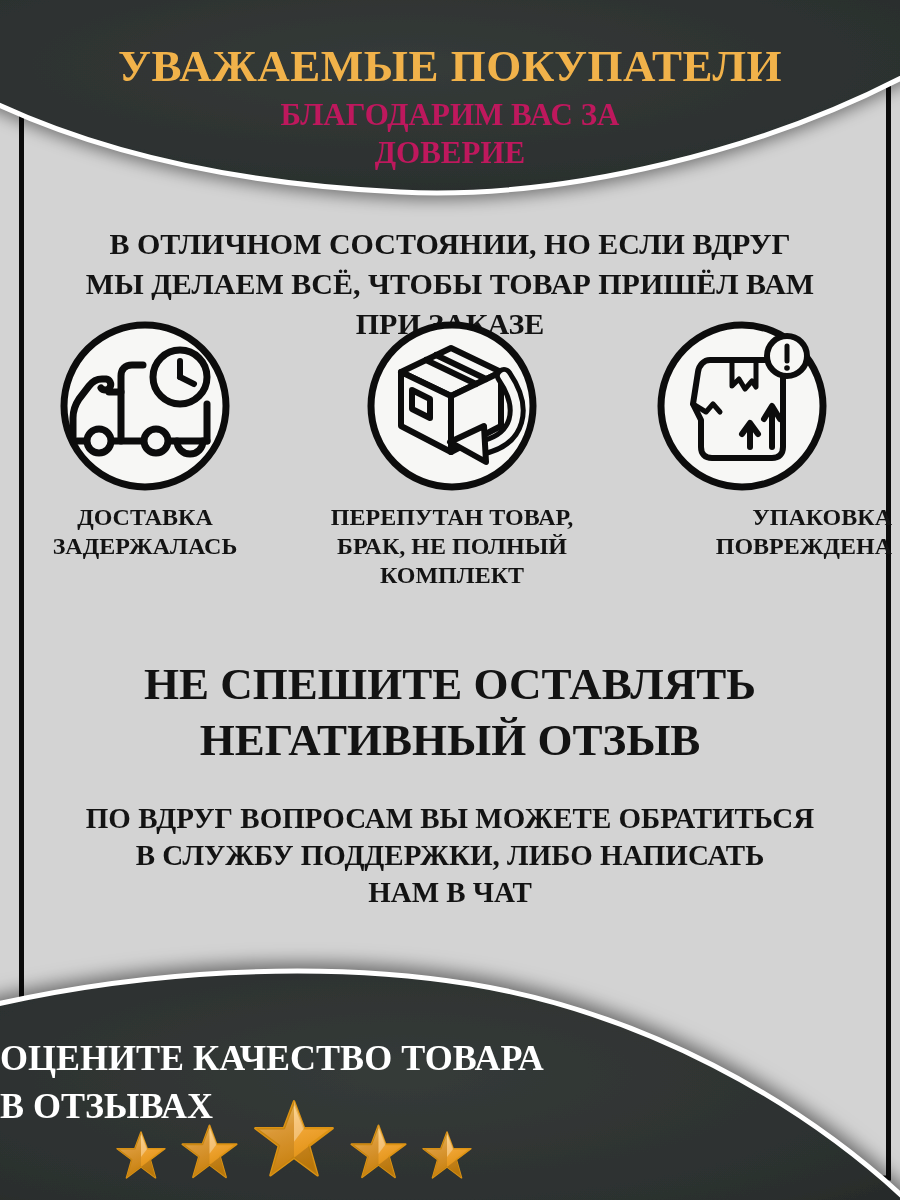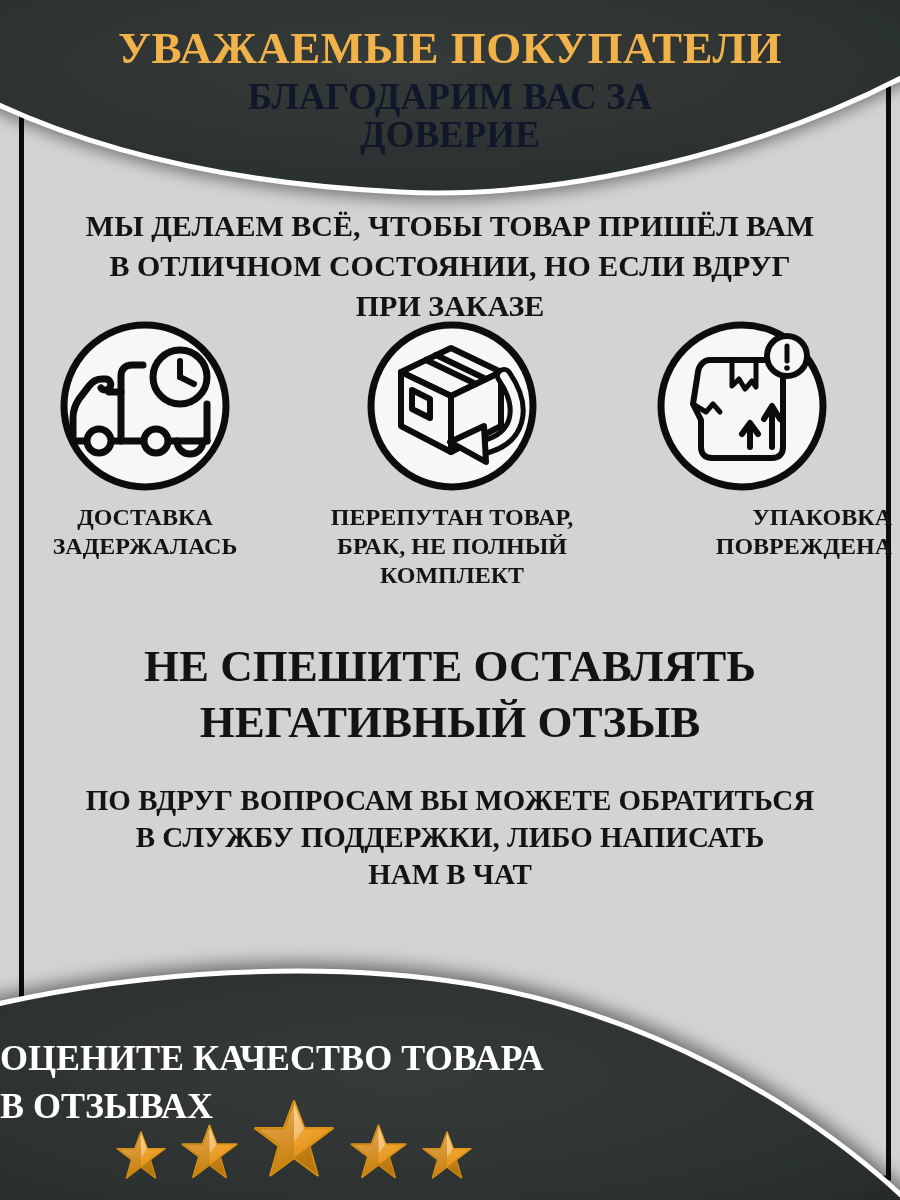--- a/index.html
+++ b/index.html
@@ -6,27 +6,27 @@
   .canvas {
     position:relative; width:900px; height:1200px; overflow:hidden;
     background: var(--background-gray, #d3d3d3);
     font-family:"Liberation Serif", serif; font-weight:700;
   }
   .bg-svg { position:absolute; inset:0; width:900px; height:1200px; display:block; }
   .panel-dark-fill { fill:url(#darkTex); }
   .curve-stroke { fill:none; stroke:#ffffff; stroke-width:5; }
   .frame-rect { fill:none; stroke:#0b0b0b; stroke-width:5; }
 
-  .abs { position:absolute; left:0; width:100%; text-align:center; }
+  .abs { position:absolute; left:0; width:100%; text-align:center;margin-top:18px; }
 
   .header-title {
     top:22px; font-size:45px; letter-spacing:0.5px;
     color:var(--accent-gold, #f1b24a);
   }
-  .header-sub { top:78px; font-size:37px; line-height:38px; color:#0f172a; }
+  .header-sub { top:78px; font-size:31px; line-height:38px; color:#be185d; }
 
   .intro { top:206px; font-size:30px; line-height:40px; color:var(--text-black, #131313); }
 
   .issues { position:absolute; top:320px; left:0; width:900px; height:280px; }
   .issue { position:absolute; width:300px; text-align:center; }
   .issue-delivery { left:-5px; }
   .issue-wrong    { left:302px; }
   .issue-damaged  { left:592px;text-align:right; }
   .issue svg.icon { width:172px; height:172px; display:block; margin:0 auto; }
   .issue-label { margin-top:11px; font-size:24px; line-height:29px; color:var(--text-black, #131313); }
@@ -86,22 +86,22 @@
     </g>
   </svg>
 
   <div class="abs header-title">УВАЖАЕМЫЕ ПОКУПАТЕЛИ</div>
   <div class="abs header-sub">
     <div>БЛАГОДАРИМ ВАС ЗА</div>
     <div>ДОВЕРИЕ</div>
   </div>
 
   <div class="abs intro">
+    <div>В ОТЛИЧНОМ СОСТОЯНИИ, НО ЕСЛИ ВДРУГ</div>
     <div>МЫ ДЕЛАЕМ ВСЁ, ЧТОБЫ ТОВАР ПРИШЁЛ ВАМ</div>
-    <div>В ОТЛИЧНОМ СОСТОЯНИИ, НО ЕСЛИ ВДРУГ</div>
     <div>ПРИ ЗАКАЗЕ</div>
   </div>
 
   <div class="issues">
 
     <div class="issue issue-delivery">
       <svg class="icon" viewBox="0 0 172 172">
         <circle cx="86" cy="86" r="81" fill="#f7f7f5" stroke="#0c0c0c" stroke-width="7"></circle>
         <g fill="none" stroke="#0c0c0c" stroke-width="7" stroke-linecap="round" stroke-linejoin="round">
           <path d="M18,121 H148"></path>

